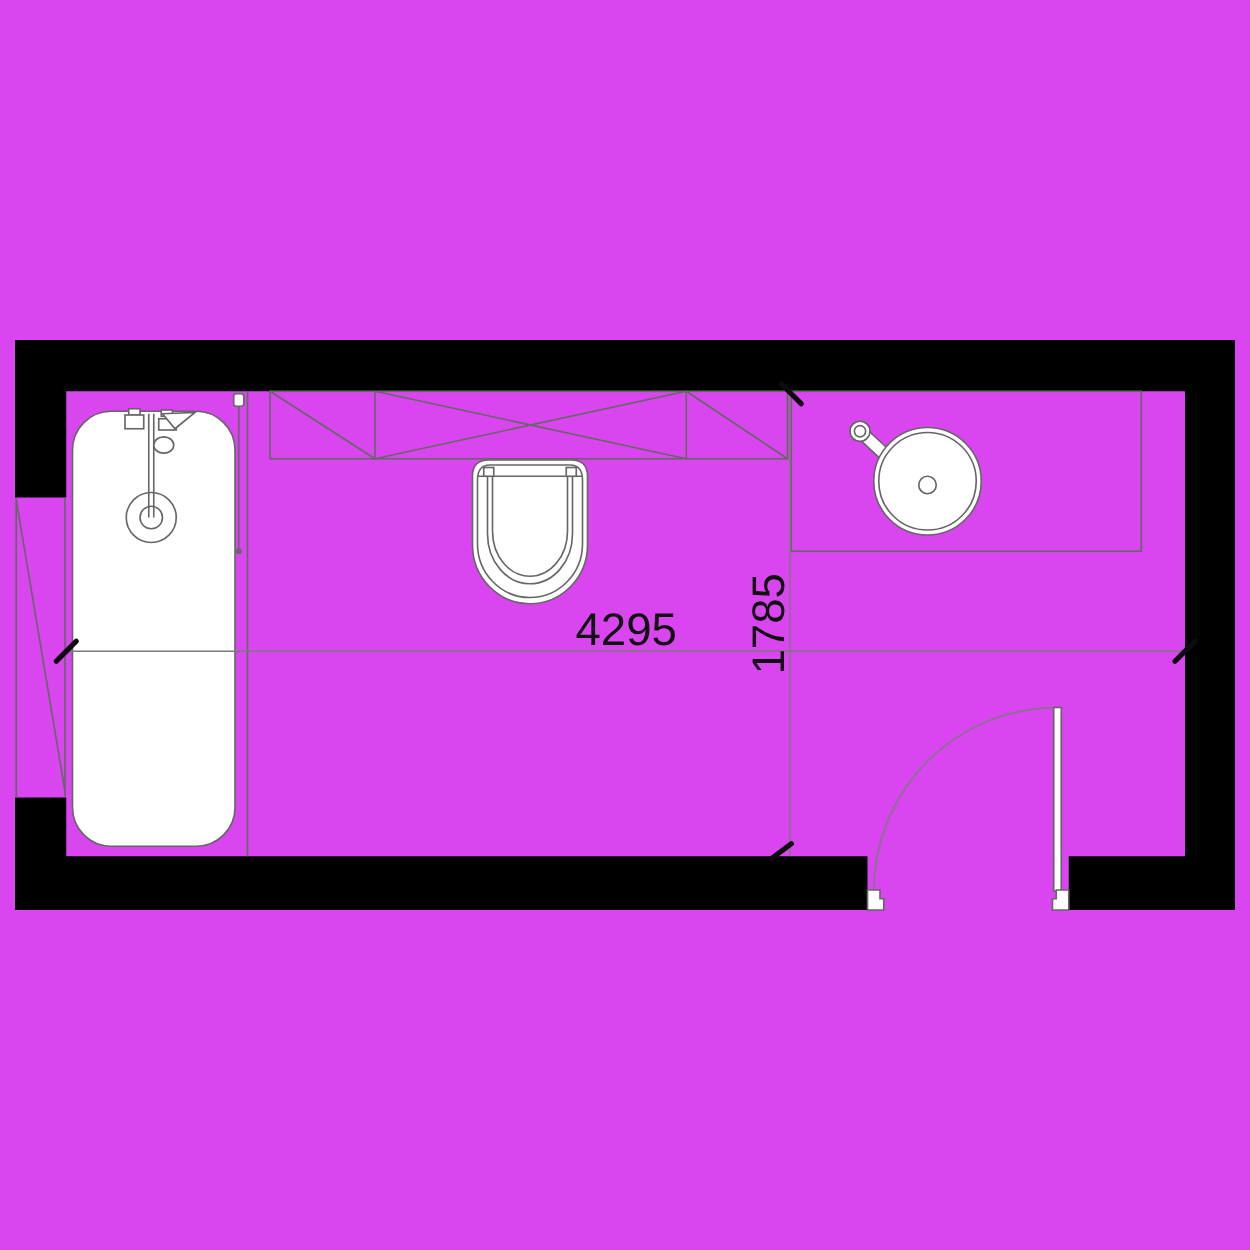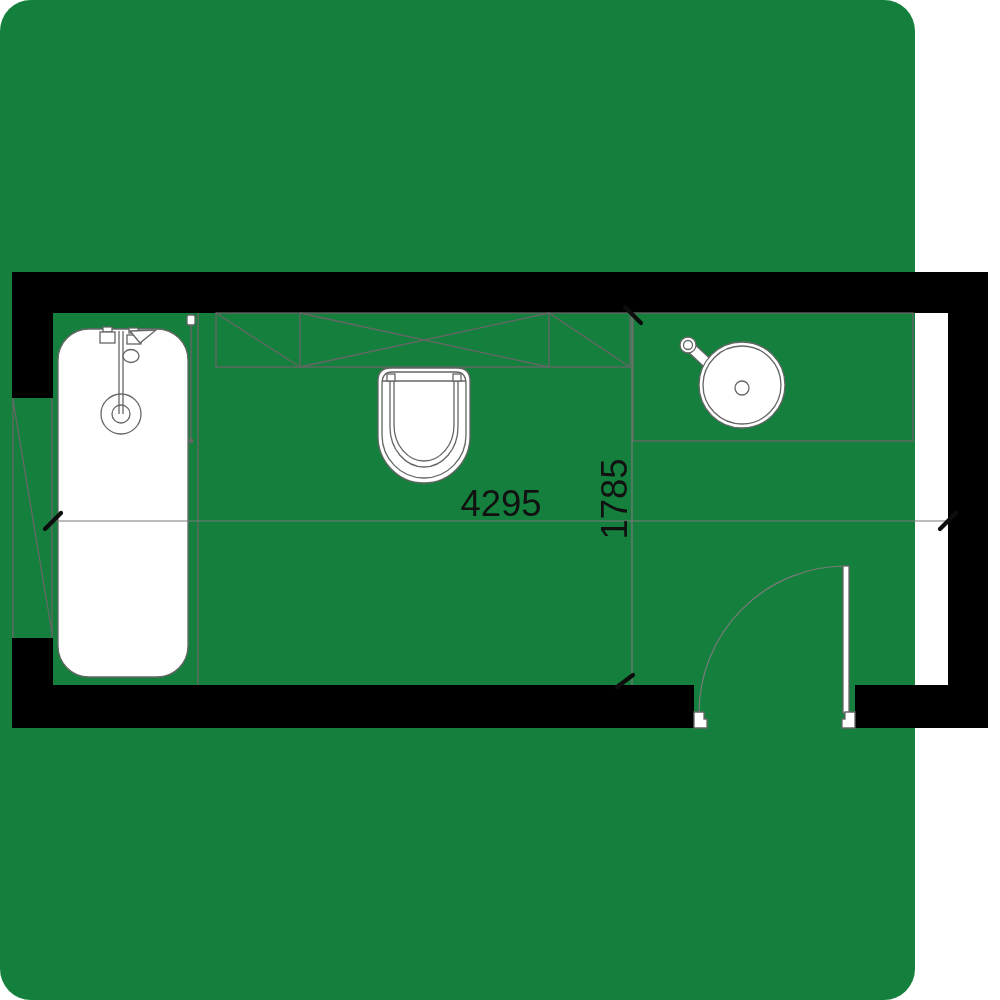--- a/index.html
+++ b/index.html
@@ -1,22 +1,21 @@
 <!DOCTYPE html>
 <html><head>
 <meta charset="utf-8">
 <style>
   html, body { margin: 0; padding: 0; background: #ffffff; }
   .stage {
     position: relative;
-    width: 915px;
+    width: 1000px;
     height: 1000px;
-    background: #15803d;
+    background: #d946ef;
     font-family: "Liberation Sans", sans-serif;
-    border-radius: 31px;
   }
   svg { display: block; }
   .wall   { fill: #000000; stroke: none; }
   .ln     { fill: none; stroke: #666666; stroke-width: 1.3; }
   .lnw    { fill: #ffffff; stroke: #666666; stroke-width: 1.3; }
   .dim    { fill: none; stroke: #7a7a7a; stroke-width: 1.2; }
   .tick   { fill: none; stroke: #0d0d0d; stroke-width: 4.2; stroke-linecap: round; }
   .dimtxt { fill: #111111; font-size: 36.5px; font-family: "Liberation Sans", sans-serif; }
 </style>
 </head>

